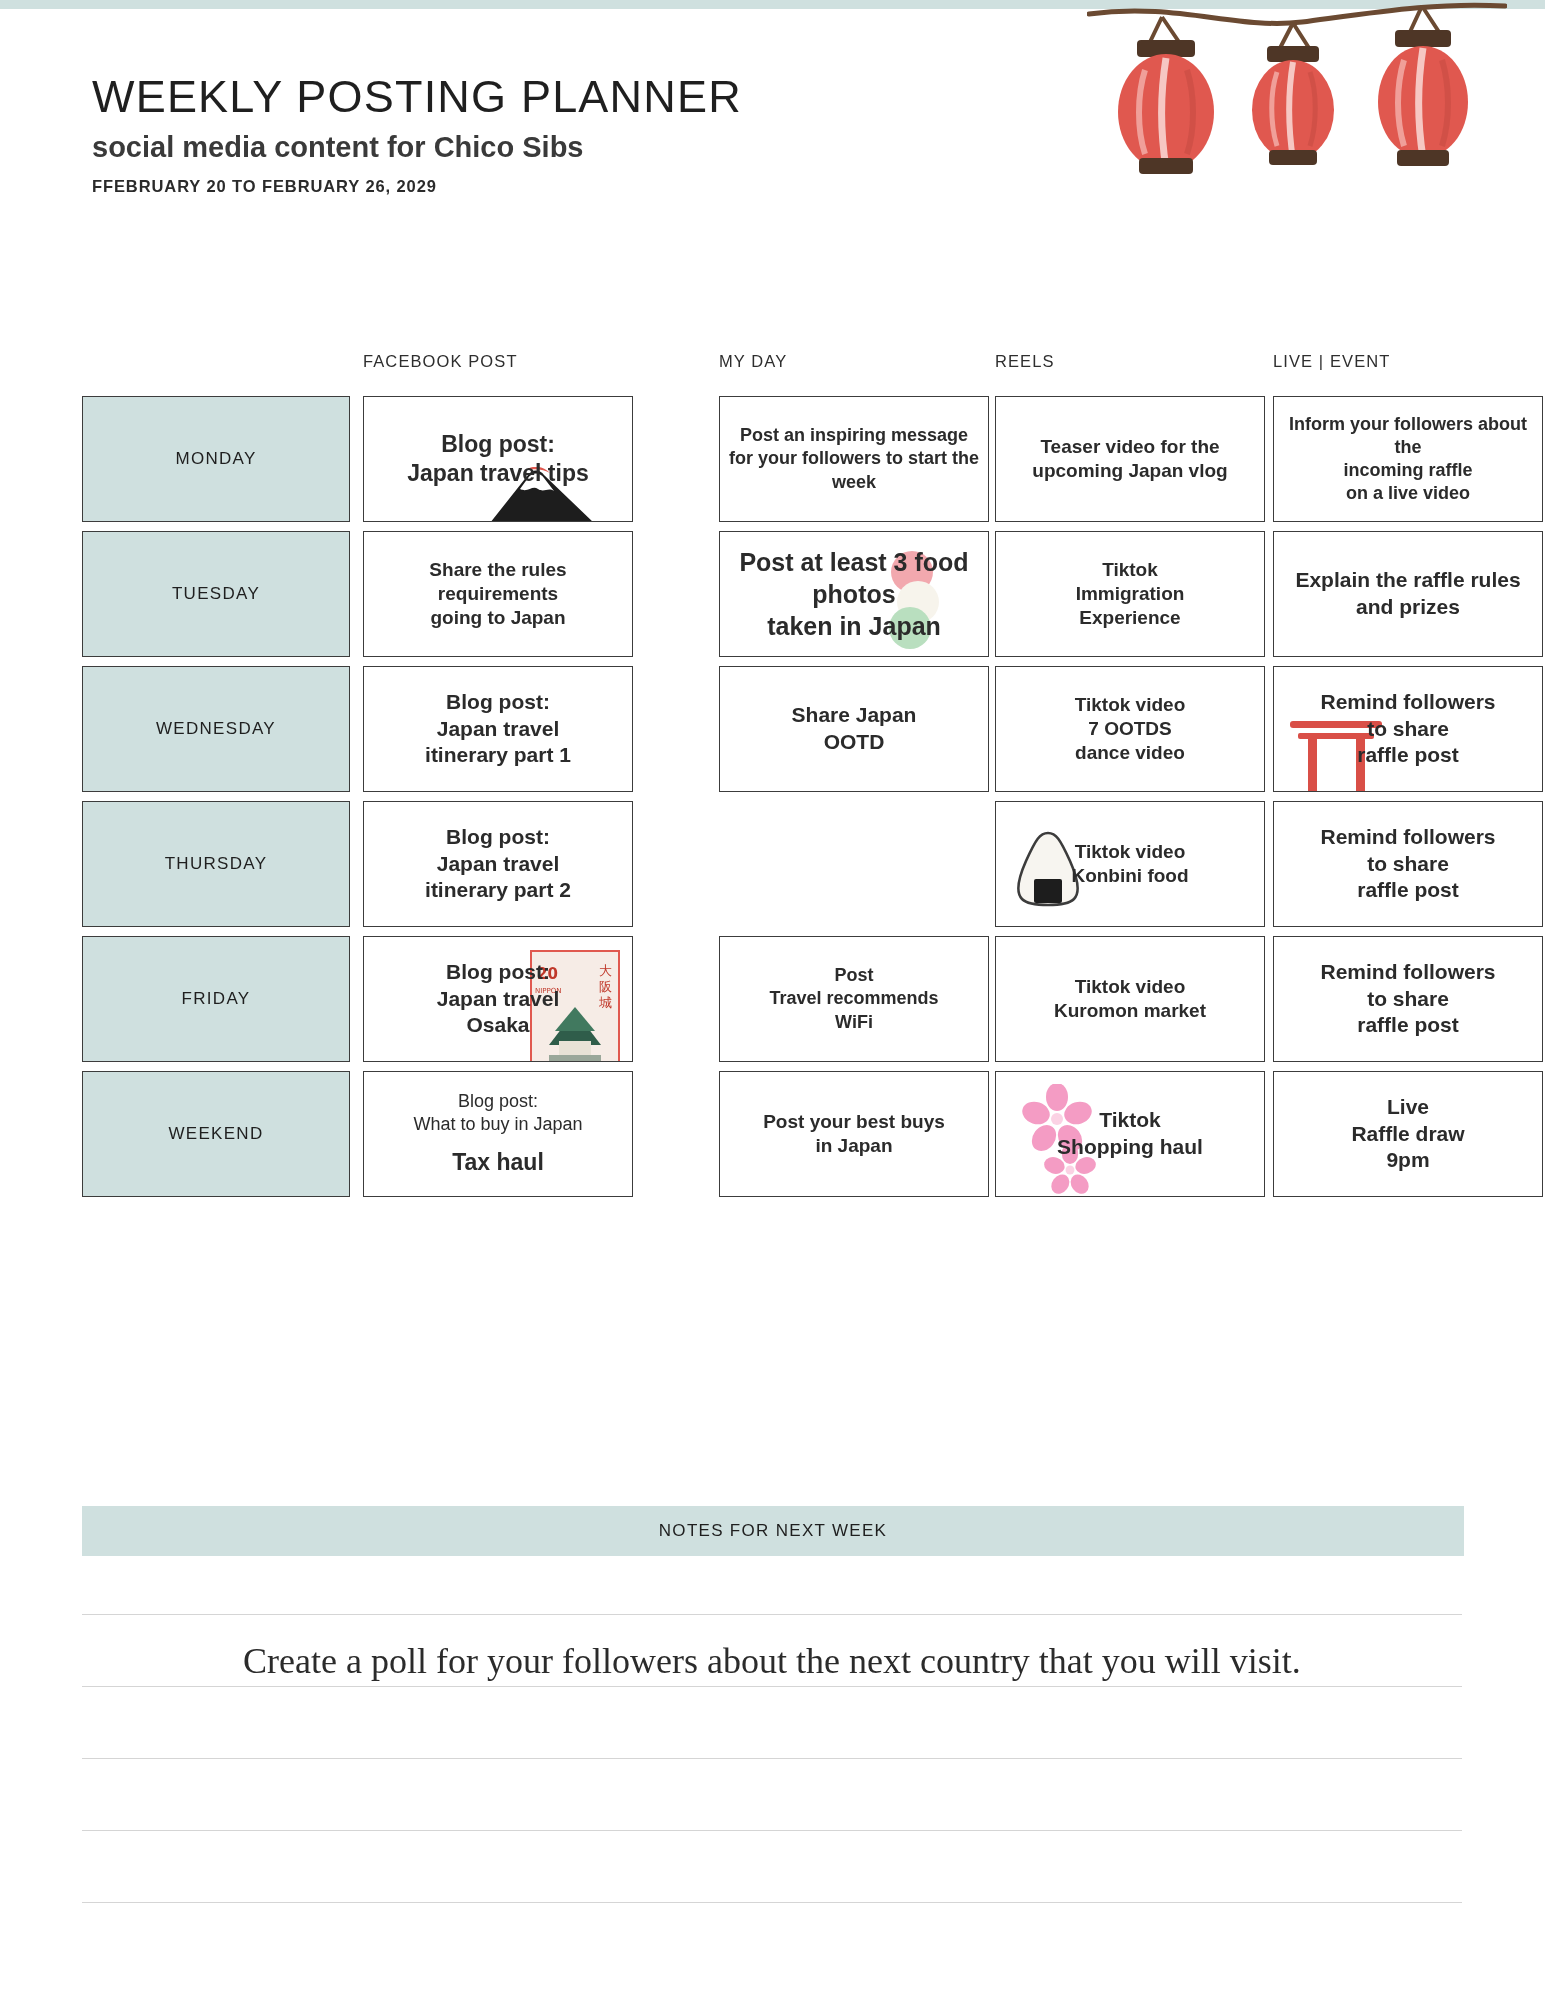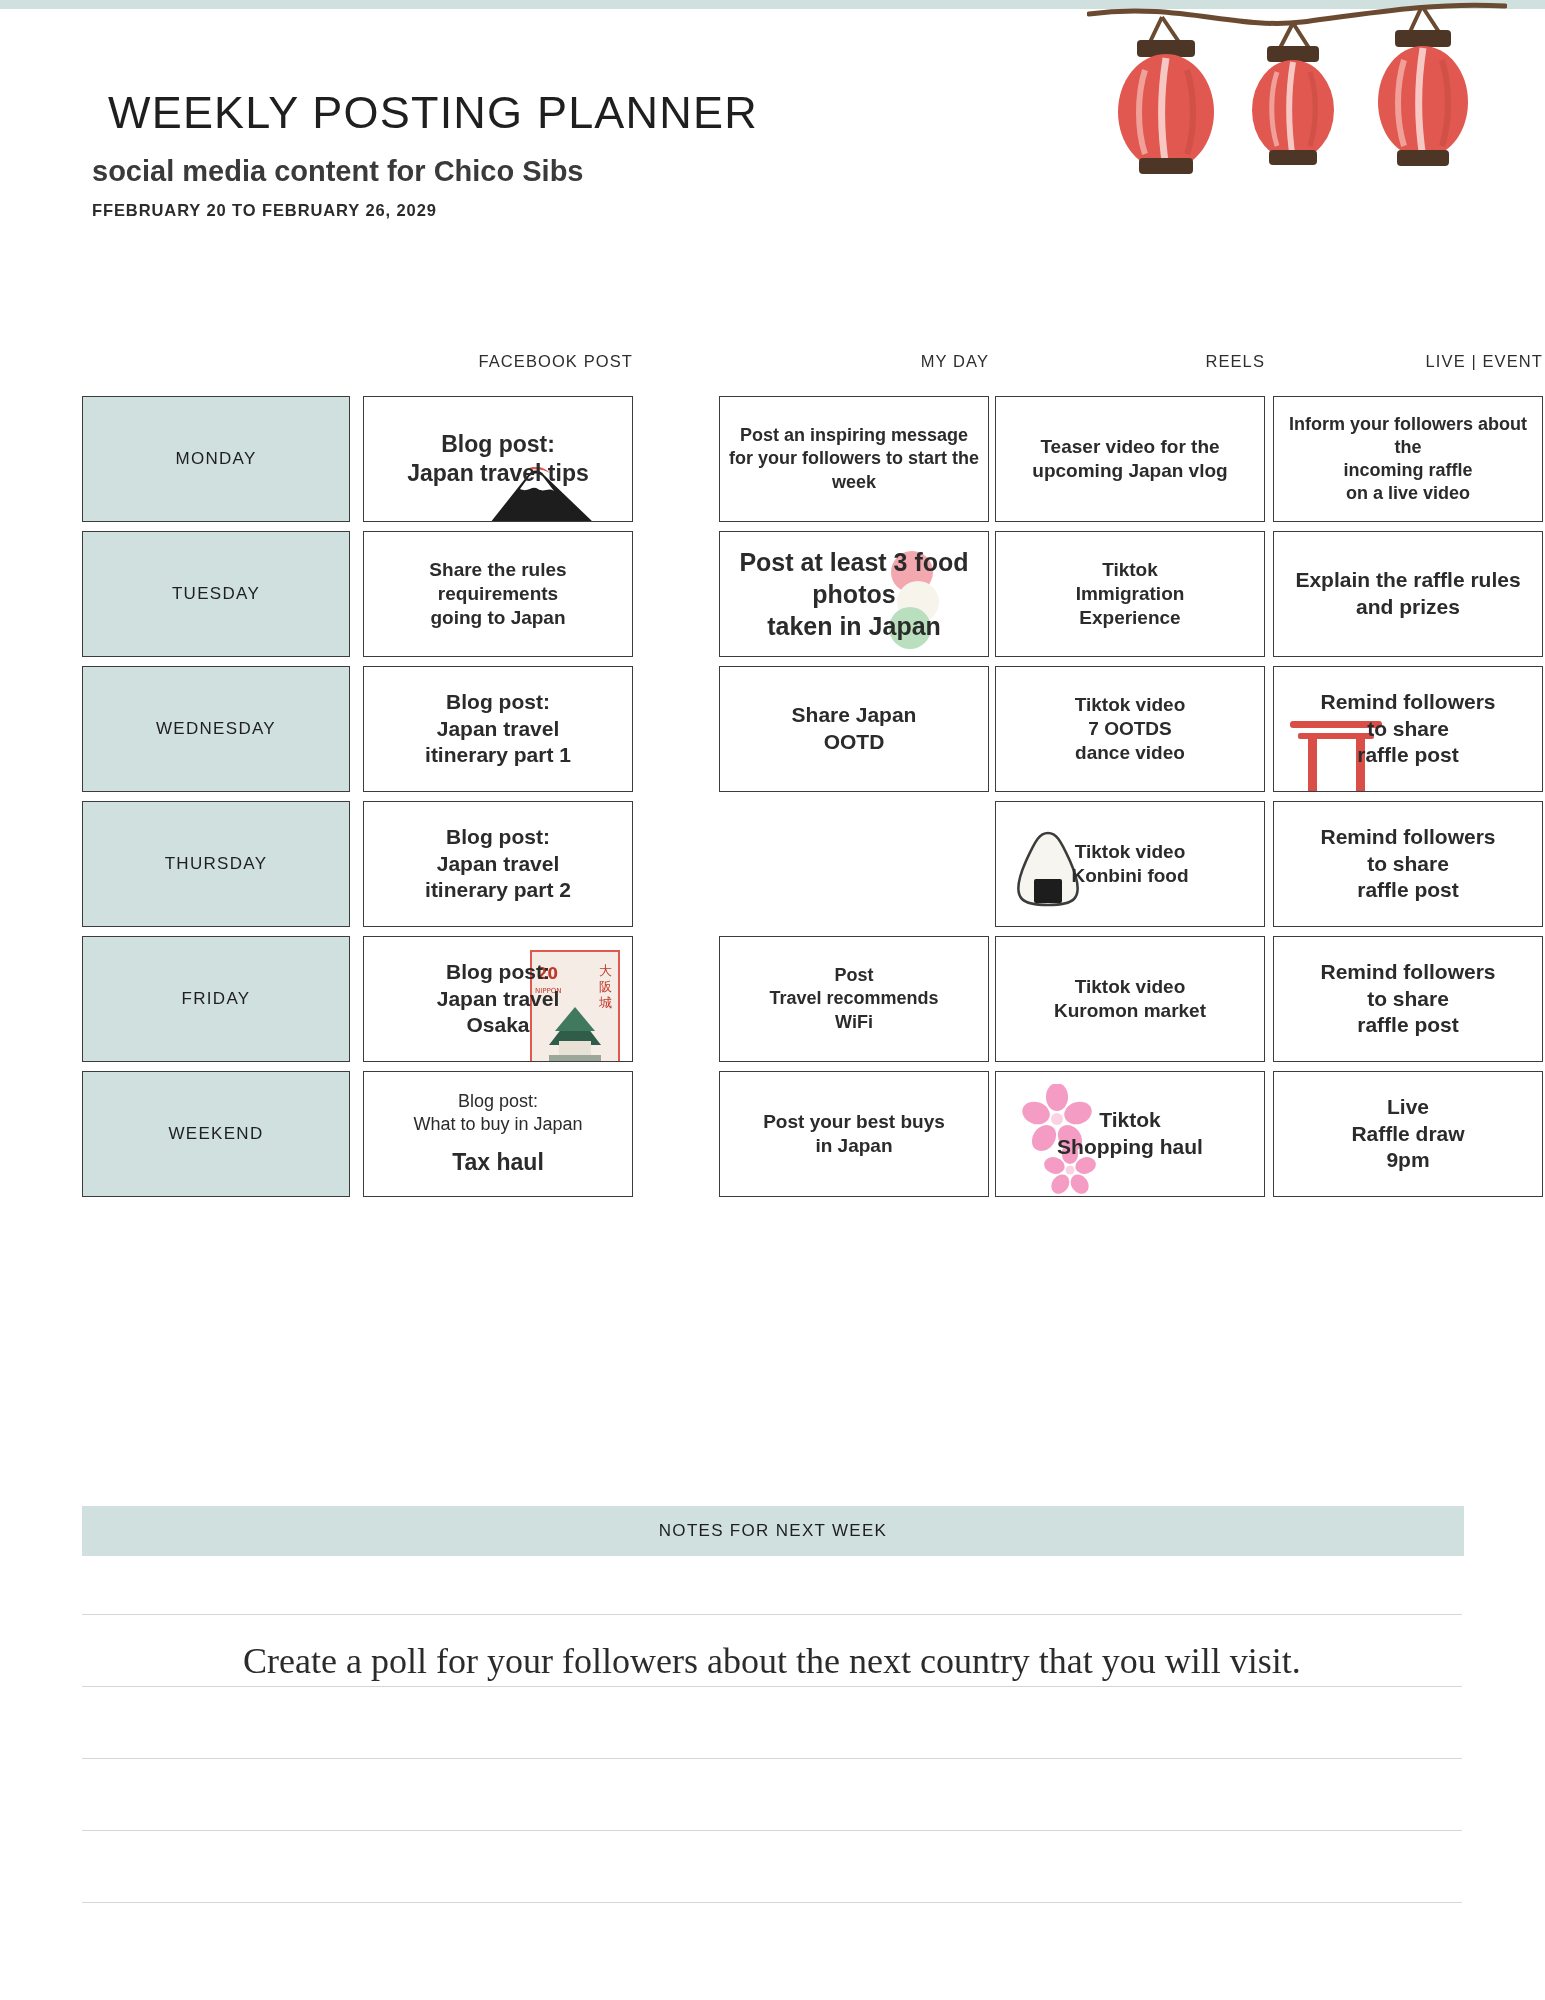--- a/index.html
+++ b/index.html
@@ -34,21 +34,21 @@
     position: absolute;
     left: 92px;
     top: 72px;
     width: 900px;
   }
   .title {
     font-size: 45px;
     letter-spacing: 1.2px;
     font-weight: 400;
     color: #1f1f1f;
-    margin: 16px;
+    margin: 0;
     line-height: 1.12;
   }
   .subtitle {
     font-size: 29px;
     font-weight: 700;
     color: #3a3a3a;
     margin: 8px 0 0 0;
     line-height: 1.2;
   }
   .daterange {
@@ -71,21 +71,21 @@
   
   .col-headers {
     position: absolute;
     left: 82px;
     top: 352px;
     width: 1380px;
     height: 26px;
   }
   .col-header {
     position: absolute;
-    text-align: right;
+    text-align: left;
     font-size: 16.5px;
     letter-spacing: 1.1px;
     font-weight: 400;
     color: #2e2e2e;
   }
 
   
   .grid {
     position: absolute;
     left: 82px;

